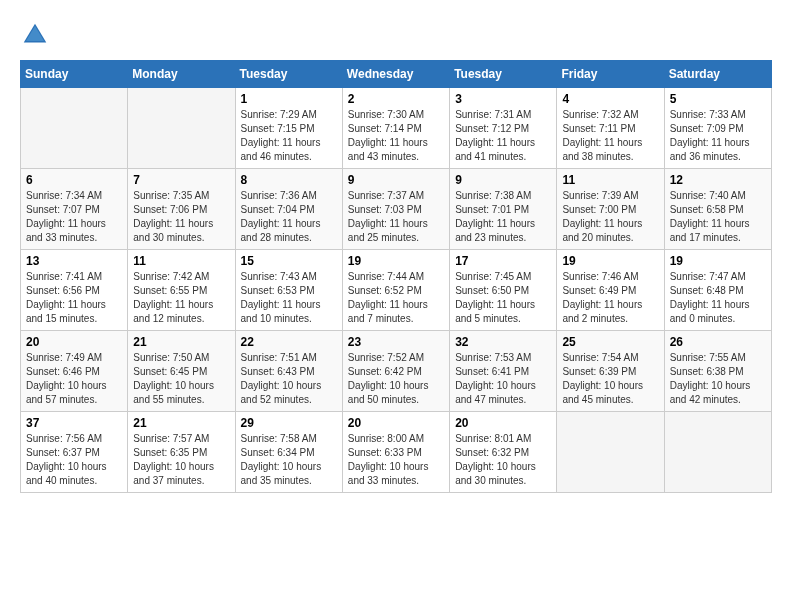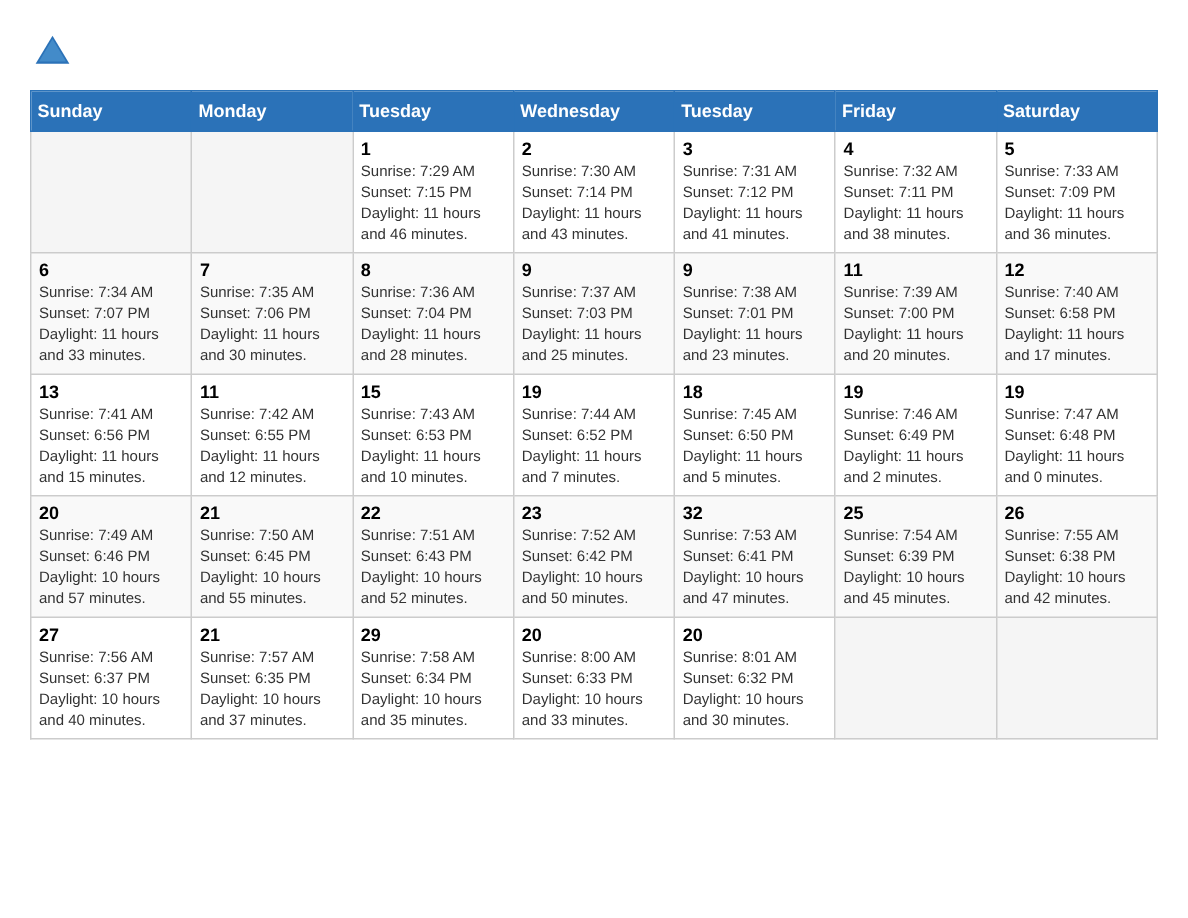--- a/index.html
+++ b/index.html
@@ -183,21 +183,21 @@
         </td>
         <td>
           <span class="day-num">15</span>
           <div class="day-info">Sunrise: 7:43 AM<br>Sunset: 6:53 PM<br>Daylight: 11 hours and 10 minutes.</div>
         </td>
         <td>
           <span class="day-num">19</span>
           <div class="day-info">Sunrise: 7:44 AM<br>Sunset: 6:52 PM<br>Daylight: 11 hours and 7 minutes.</div>
         </td>
         <td>
-          <span class="day-num">18</span>
+          <span class="day-num">17</span>
           <div class="day-info">Sunrise: 7:45 AM<br>Sunset: 6:50 PM<br>Daylight: 11 hours and 5 minutes.</div>
         </td>
         <td>
           <span class="day-num">19</span>
           <div class="day-info">Sunrise: 7:46 AM<br>Sunset: 6:49 PM<br>Daylight: 11 hours and 2 minutes.</div>
         </td>
         <td>
           <span class="day-num">19</span>
           <div class="day-info">Sunrise: 7:47 AM<br>Sunset: 6:48 PM<br>Daylight: 11 hours and 0 minutes.</div>
         </td>
@@ -227,21 +227,21 @@
           <span class="day-num">25</span>
           <div class="day-info">Sunrise: 7:54 AM<br>Sunset: 6:39 PM<br>Daylight: 10 hours and 45 minutes.</div>
         </td>
         <td>
           <span class="day-num">26</span>
           <div class="day-info">Sunrise: 7:55 AM<br>Sunset: 6:38 PM<br>Daylight: 10 hours and 42 minutes.</div>
         </td>
       </tr>
       <tr>
         <td>
-          <span class="day-num">27</span>
+          <span class="day-num">37</span>
           <div class="day-info">Sunrise: 7:56 AM<br>Sunset: 6:37 PM<br>Daylight: 10 hours and 40 minutes.</div>
         </td>
         <td>
           <span class="day-num">21</span>
           <div class="day-info">Sunrise: 7:57 AM<br>Sunset: 6:35 PM<br>Daylight: 10 hours and 37 minutes.</div>
         </td>
         <td>
           <span class="day-num">29</span>
           <div class="day-info">Sunrise: 7:58 AM<br>Sunset: 6:34 PM<br>Daylight: 10 hours and 35 minutes.</div>
         </td>

